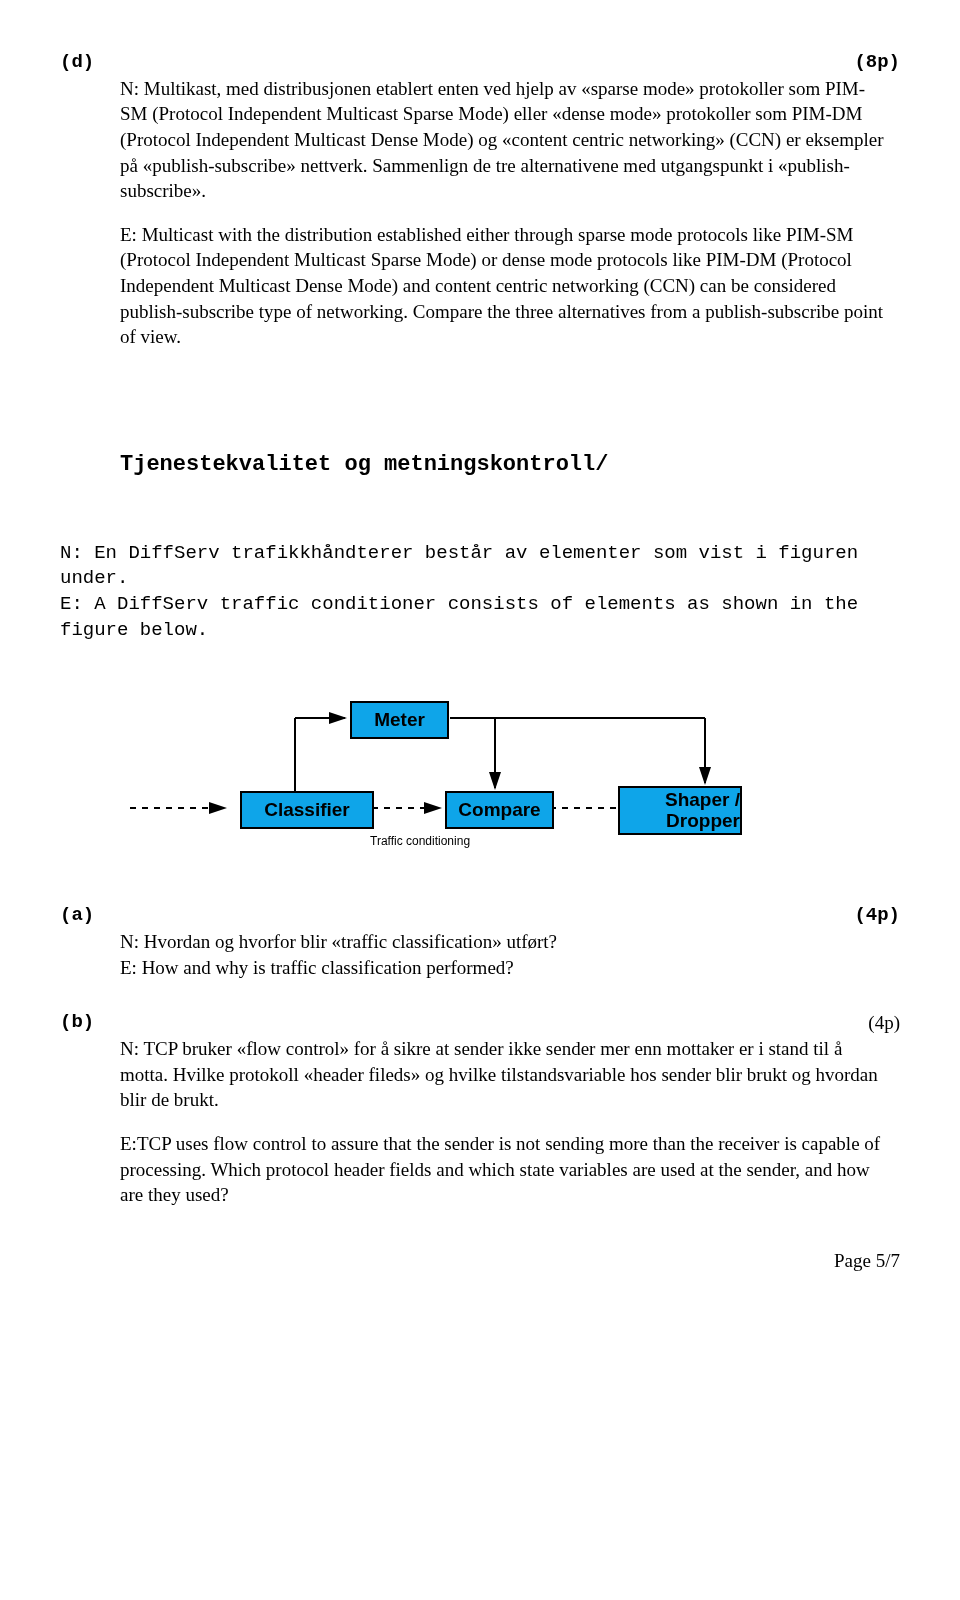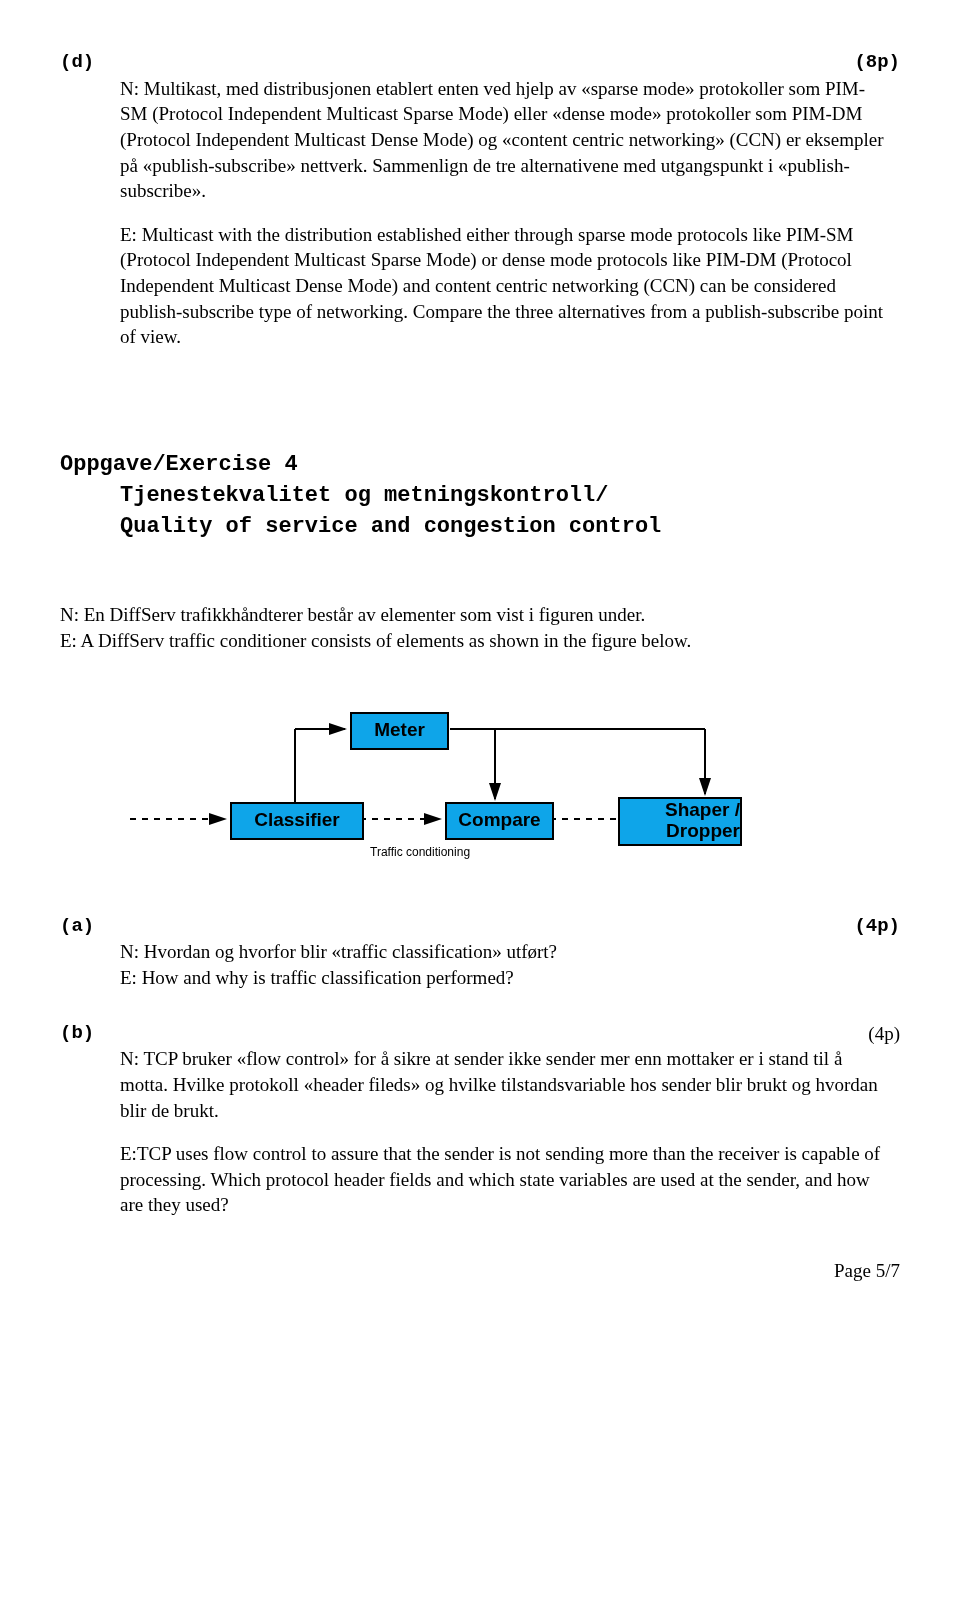--- a/index.html
+++ b/index.html
@@ -87,26 +87,24 @@
 
 <div class="row-d">
   <span class="mono">(d)</span>
   <span class="mono">(8p)</span>
 </div>
 
 <div class="indent para">N: Multikast, med distribusjonen etablert enten ved hjelp av «sparse mode» protokoller som PIM-SM (Protocol Independent Multicast Sparse Mode) eller «dense mode» protokoller som PIM-DM (Protocol Independent Multicast Dense Mode) og «content centric networking» (CCN) er eksempler på «publish-subscribe»  nettverk. Sammenlign de tre alternativene med utgangspunkt i «publish-subscribe».</div>
 <div class="indent para">E: Multicast with the distribution established either through sparse mode protocols like PIM-SM (Protocol Independent Multicast Sparse Mode) or dense mode protocols like PIM-DM (Protocol Independent Multicast Dense Mode) and content centric networking (CCN) can be considered publish-subscribe type of networking. Compare the three alternatives from a publish-subscribe point of view.</div>
 
 <div class="exercise">
-  <div class="ex-title">Oppgave/Exercise 4</div>
   <div class="ex-title ex-sub">Tjenestekvalitet og metningskontroll/</div>
-  <div class="ex-title ex-sub">Quality of service and congestion control</div>
 </div>
 
-<div style="margin-top:60px;">
+<div style="margin-top:60px;font-family:Liberation Mono, monospace;">
   <div>N: En DiffServ trafikkhåndterer består av elementer som vist i figuren under.</div>
   <div>E: A DiffServ traffic conditioner consists of elements as shown in the figure below.</div>
 </div>
 
 <div class="diagram">
   <svg class="lines">
     <defs>
       <marker id="arrow" markerWidth="10" markerHeight="10" refX="8" refY="3" orient="auto">
         <path d="M0,0 L0,6 L9,3 z" fill="#000"></path>
       </marker>
@@ -122,21 +120,21 @@
     <line x1="165" y1="35" x2="215" y2="35" stroke="#000" stroke-width="2" marker-end="url(#arrow)"></line>
 
     <line x1="320" y1="35" x2="575" y2="35" stroke="#000" stroke-width="2"></line>
 
     <line x1="365" y1="35" x2="365" y2="105" stroke="#000" stroke-width="2" marker-end="url(#arrow)"></line>
 
     <line x1="575" y1="35" x2="575" y2="100" stroke="#000" stroke-width="2" marker-end="url(#arrow)"></line>
   </svg>
 
   <div class="dbox" style="left:220px; top:18px; width:95px; height:34px;">Meter</div>
-  <div class="dbox" style="left:100px; top:108px; width:130px; height:34px;text-align:right;">Classifier</div>
+  <div class="dbox" style="left:110px; top:108px; width:130px; height:34px;text-align:right;">Classifier</div>
   <div class="dbox" style="left:315px; top:108px; width:105px; height:34px;">Compare</div>
   <div class="dbox" style="left:488px; top:103px; width:120px; height:45px;text-align:right;">Shaper / Dropper</div>
   <div class="dlabel" style="left:240px; top:150px;">Traffic conditioning</div>
 </div>
 
 <div class="sub-row">
   <span class="mono" style="margin-left:0px;">(a)</span>
   <span class="mono">(4p)</span>
 </div>
 <div class="indent">N: Hvordan og hvorfor blir «traffic classification» utført?</div>

